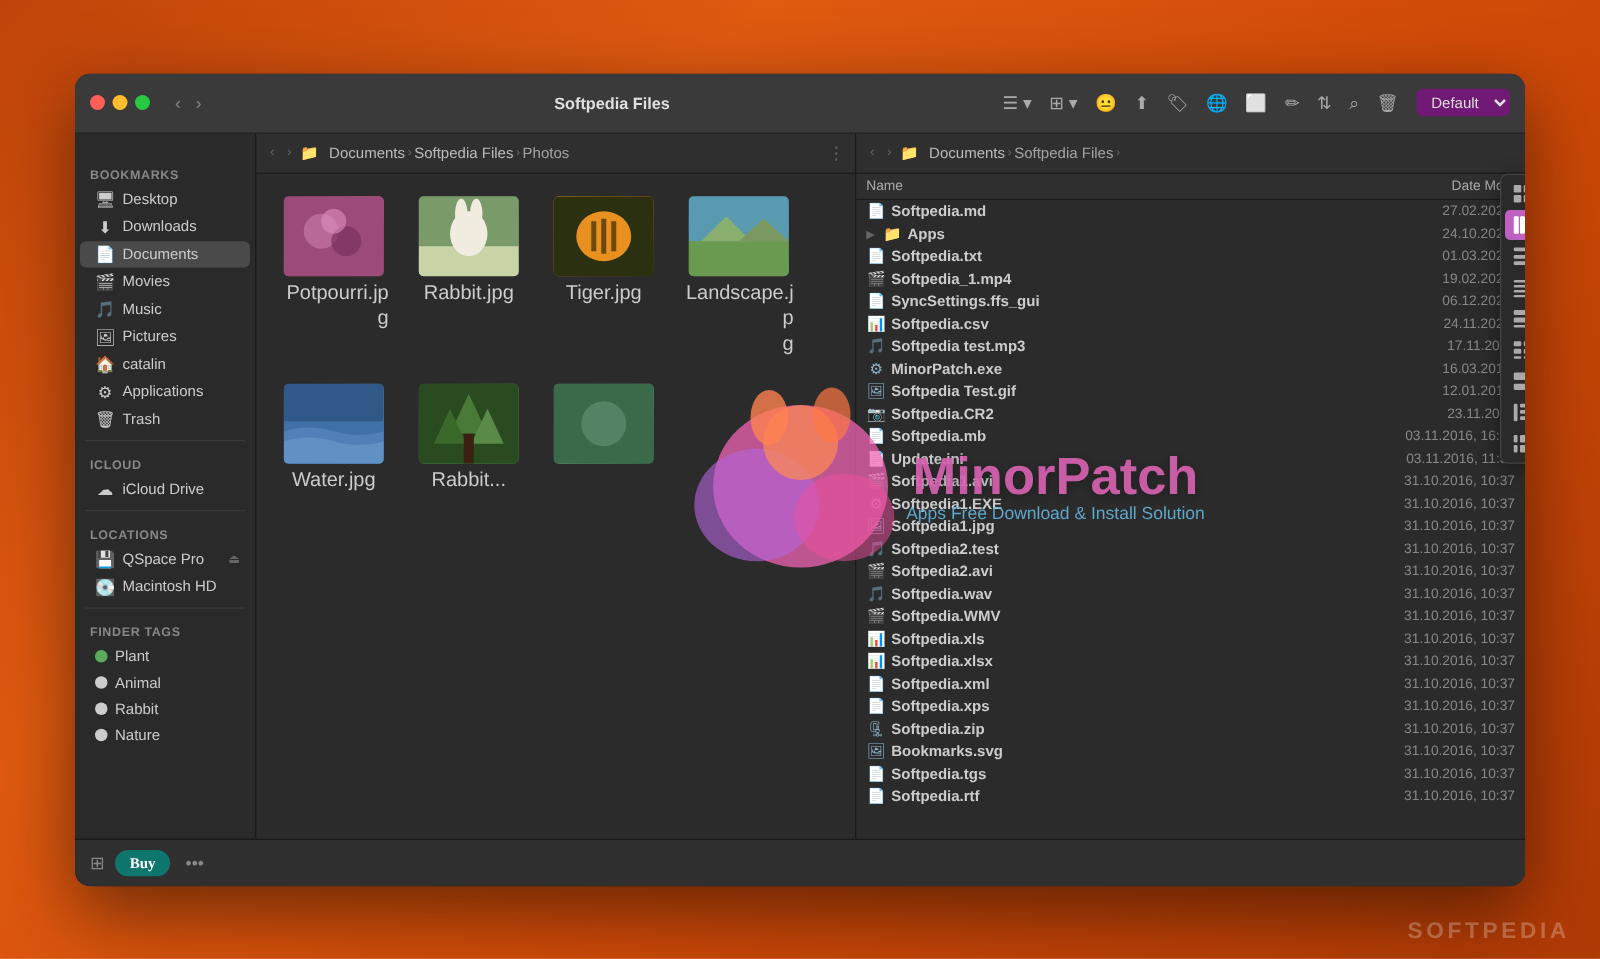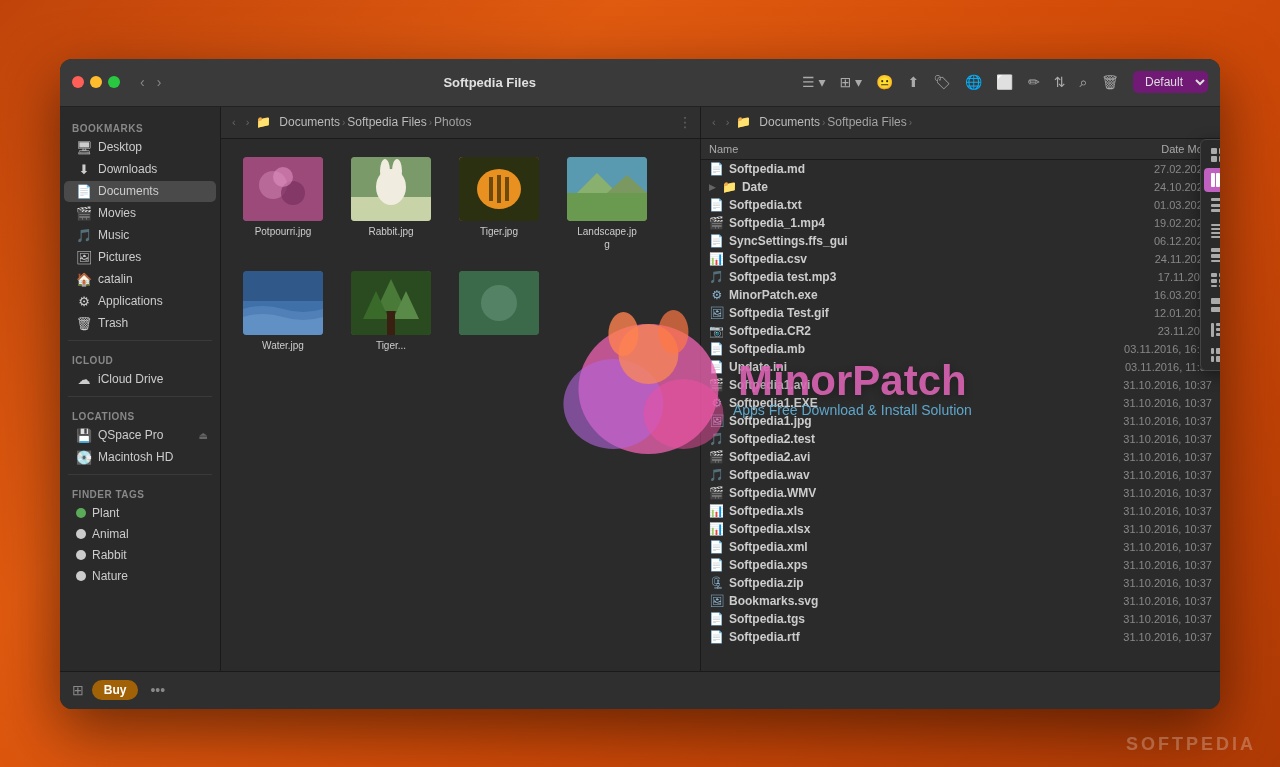--- a/index.html
+++ b/index.html
@@ -83,26 +83,26 @@
       cursor: pointer;
     }
     
     .main-content {
       display: flex;
       flex: 1;
       overflow: hidden;
     }
     
     .sidebar {
-      width: 161px;
+      width: 145px;
       background: #2a2a2a;
       border-right: 1px solid #1a1a1a;
       overflow-y: auto;
       flex-shrink: 0;
-      padding: 8px 0;
+      padding: 20px 0;
     }
     .sidebar::-webkit-scrollbar { width: 4px; }
     .sidebar::-webkit-scrollbar-track { background: transparent; }
     .sidebar::-webkit-scrollbar-thumb { background: #555; border-radius: 2px; }
     .sidebar-section-label {
       color: #888;
       font-size: 10px;
       font-weight: 700;
       text-transform: uppercase;
       padding: 8px 12px 2px 12px;
@@ -219,23 +219,23 @@
       width: 80px;
       height: 64px;
       border-radius: 4px;
       overflow: hidden;
       background: #444;
       display: flex;
       align-items: center;
       justify-content: center;
     }
     .file-name {
-      font-size: 10px;
+      font-size: 16px;
       color: #ccc;
-      text-align: center;
+      text-align: right;
       word-break: break-all;
       line-height: 1.3;
     }
     
     .thumb-potpourri {
       background: linear-gradient(135deg, #8b3a6b 0%, #c06080 50%, #a05070 100%);
       position: relative;
     }
     .thumb-rabbit {
       background: linear-gradient(180deg, #6a8a5a 0%, #8aaa6a 50%, #c8d0a8 100%);
@@ -363,28 +363,29 @@
       border-top: 1px solid #1a1a1a;
       gap: 8px;
       flex-shrink: 0;
     }
     .bottom-icon {
       color: #888;
       font-size: 14px;
       cursor: pointer;
     }
     .buy-btn {
-      background: #a16207;
+      background: #0f766e;
       color: #fff;
       border: none;
       border-radius: 12px;
       padding: 3px 12px;
       font-size: 12px;
       font-weight: 600;
       cursor: pointer;
+      font-family: Liberation Serif, serif;
     }
     .bottom-dots { color: #888; font-size: 14px; cursor: pointer; margin-left: 4px; }
   </style>
 </head>
 <body>
 
 <div class="window">
 
   <div class="titlebar">
     <div class="traffic-lights">
@@ -572,21 +573,21 @@
           <div class="file-item">
             <div class="file-thumb thumb-forest">
               <svg width="80" height="64" viewBox="0 0 80 64">
                 <rect width="80" height="64" fill="#2a4a20"></rect>
                 <polygon points="40,8 55,40 25,40" fill="#4a7a38"></polygon>
                 <polygon points="25,20 38,48 12,48" fill="#3a6a2a"></polygon>
                 <polygon points="55,20 68,48 42,48" fill="#5a8a48"></polygon>
                 <rect x="36" y="40" width="8" height="24" fill="#3a2010"></rect>
               </svg>
             </div>
-            <span class="file-name">Tiger...</span>
+            <span class="file-name">Rabbit...</span>
           </div>
           <div class="file-item">
             <div class="file-thumb thumb-gen">
               <svg width="80" height="64" viewBox="0 0 80 64">
                 <rect width="80" height="64" fill="#3a6a4a"></rect>
                 <circle cx="40" cy="32" r="18" fill="#5a8a6a" opacity="0.8"></circle>
               </svg>
             </div>
             <span class="file-name"></span>
           </div>
@@ -612,21 +613,21 @@
           </div>
           <div class="list-content">
             <div class="list-row">
               <span class="file-icon">📄</span>
               <span class="file-row-name">Softpedia.md</span>
               <span class="file-row-date">27.02.202...</span>
             </div>
             <div class="list-row">
               <span class="expand-arrow">▶</span>
               <span class="file-icon folder-icon">📁</span>
-              <span class="file-row-name">Date</span>
+              <span class="file-row-name">Apps</span>
               <span class="file-row-date">24.10.202...</span>
             </div>
             <div class="list-row">
               <span class="file-icon">📄</span>
               <span class="file-row-name">Softpedia.txt</span>
               <span class="file-row-date">01.03.202...</span>
             </div>
             <div class="list-row">
               <span class="file-icon">🎬</span>
               <span class="file-row-name">Softpedia_1.mp4</span>

